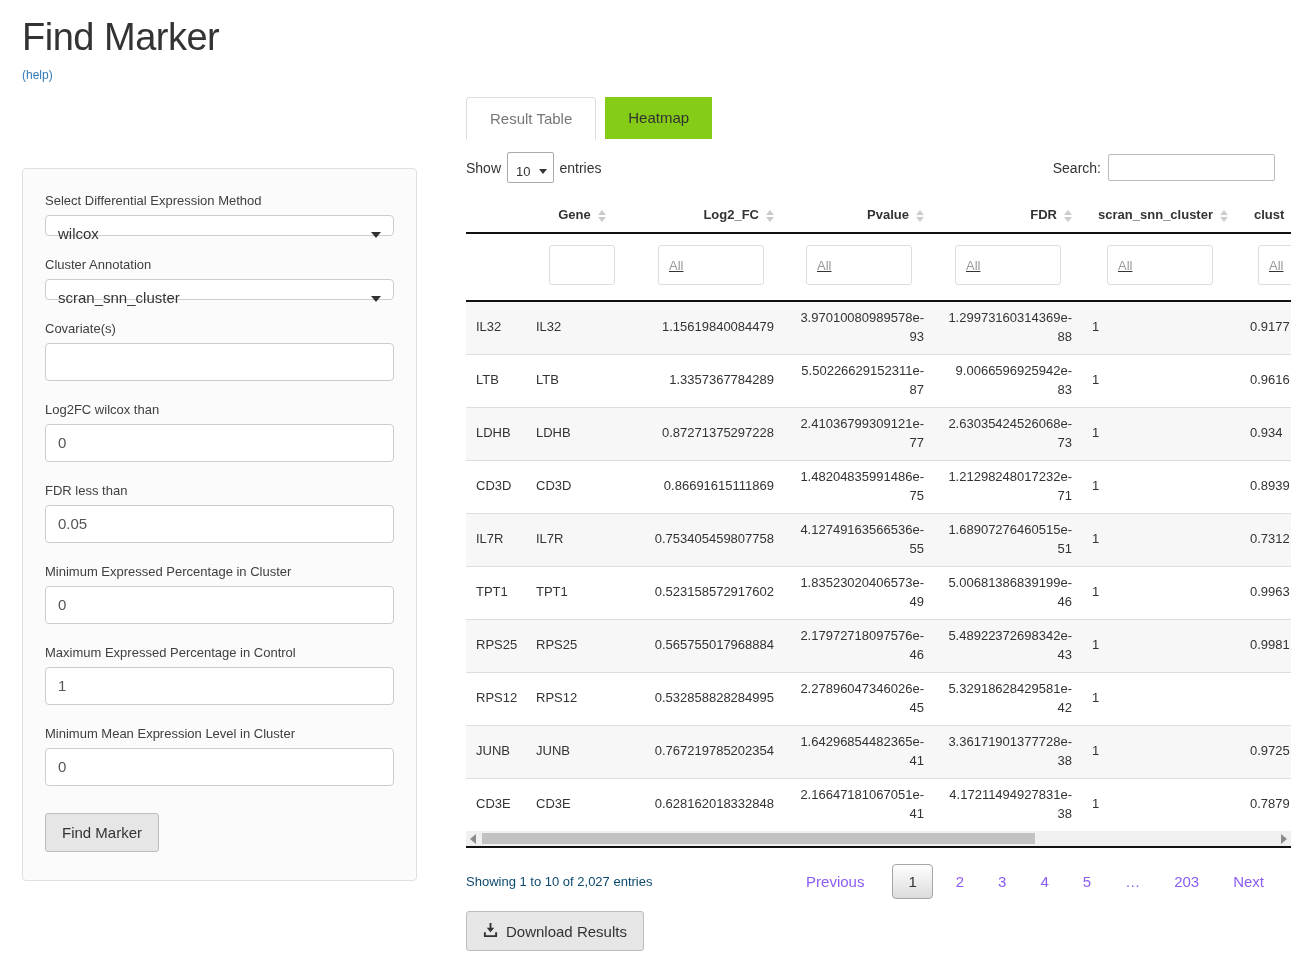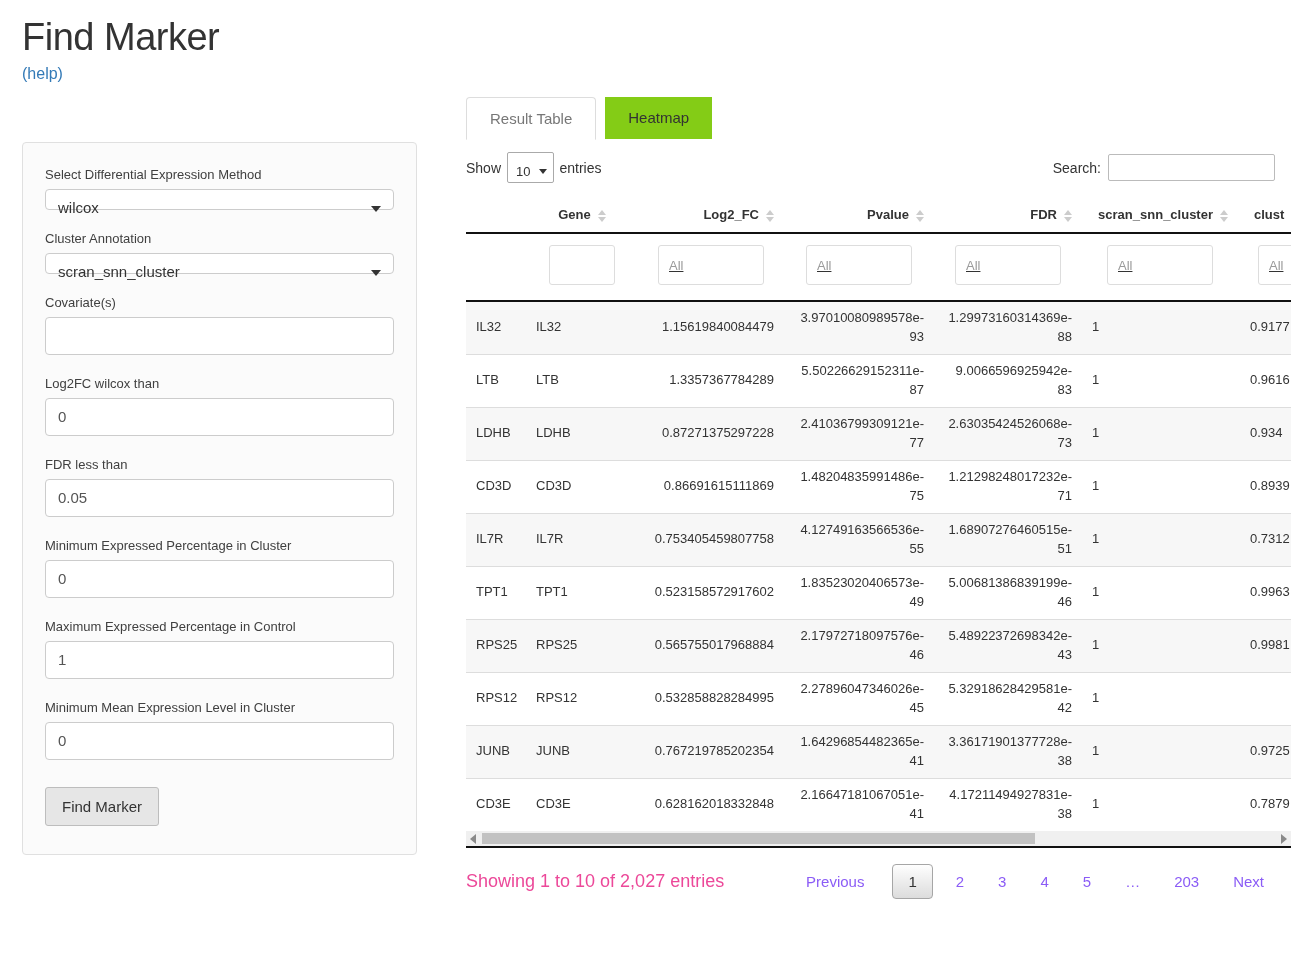--- a/index.html
+++ b/index.html
@@ -1,20 +1,20 @@
 <!DOCTYPE html>
 <html><head>
 <meta charset="utf-8">
 <style>
   * { box-sizing: border-box; margin: 0; padding: 0; }
   html, body { width: 1297px; height: 971px; overflow: hidden; background: #fff;
     font-family: "Liberation Sans", "DejaVu Sans", sans-serif; color: #333; }
 
   .page-title { font-size: 38px; font-weight: 400; color: #333; margin: 16px 0 6px 22px; letter-spacing: -0.5px; }
-  .help-link { display: inline-block; margin-left: 22px; font-size: 16px; color: #337ab7; text-decoration: none; cursor: pointer; }
+  .help-link { display: inline-block; margin-left: 22px; font-size: 12px; color: #337ab7; text-decoration: none; cursor: pointer; }
 
   .layout { display: flex; align-items: center; padding: 0 22px; gap: 49px; margin-top: 14px; }
 
   
   .sidebar { width: 395px; flex-shrink: 0; background: #fbfbfb; border: 1px solid #e0e0e0;
     border-radius: 4px; padding: 24px 22px 28px 22px; }
   .field { margin-bottom: 21px; }
   .field label { display: block; font-size: 13px; color: #404040; margin-bottom: 7px; }
   .selbox { position: relative; height: 21px; background: #fff; border: 1px solid #ccc; border-radius: 4px;
     font-size: 15px; color: #333; line-height: 36px; padding: 0 30px 0 12px; cursor: pointer; }
@@ -68,21 +68,21 @@
   th.h-extra { text-align: left; padding-left: 16px; }
 
   
   .hscroll { position: relative; height: 15px; background: #f0f0f0; }
   .hs-arrow { position: absolute; top: 3px; width: 0; height: 0; cursor: pointer; }
   .hs-left { left: 4px; border-top: 5px solid transparent; border-bottom: 5px solid transparent; border-right: 6px solid #8a8a8a; }
   .hs-right { right: 4px; border-top: 5px solid transparent; border-bottom: 5px solid transparent; border-left: 6px solid #8a8a8a; }
   .hs-thumb { position: absolute; left: 16px; top: 2px; height: 11px; width: 67%; background: #c2c2c2; cursor: grab; }
 
   .table-footer { display: flex; justify-content: space-between; align-items: center; margin-top: 16px; }
-  .dt-info { font-size: 18px; color: #ec4899; }
+  .dt-info { font-size: 13px; color: #0c4a6e; }
   .paginate { display: flex; align-items: center; }
   .page-link { font-size: 15px; color: #8b5cf6; padding: 8px 11px; margin-left: 12px; cursor: pointer; }
   .page-link.prev { margin-left: 0; padding-right: 16px; }
   .page-link.active { background: linear-gradient(to bottom, #fefefe, #dcdcdc); border: 1px solid #a6a6a6;
     border-radius: 4px; padding: 8px 15px; color: #333; }
   .download-btn { margin-top: 12px; display: inline-flex; align-items: center; gap: 8px; }
   .dl-icon { display: inline-block; }
 </style>
 </head>
 <body>
@@ -334,18 +334,27 @@
         <span class="page-link">2</span>
         <span class="page-link">3</span>
         <span class="page-link">4</span>
         <span class="page-link">5</span>
         <span class="page-link">…</span>
         <span class="page-link">203</span>
         <span class="page-link">Next</span>
       </div>
     </div>
 
+    <button class="btn download-btn">
+      <span class="dl-icon">
+        <svg width="15" height="15" viewBox="0 0 16 16" fill="#333" aria-hidden="true">
+          <path d="M7 1h2v5h3l-4 5-4-5h3z"></path>
+          <path d="M1 11h2v3h10v-3h2v5H1z"></path>
+        </svg>
+      </span>
+      <span>Download Results</span>
+    </button>
 
   </div>
 </div>
 
 
 
 
 </body></html>

